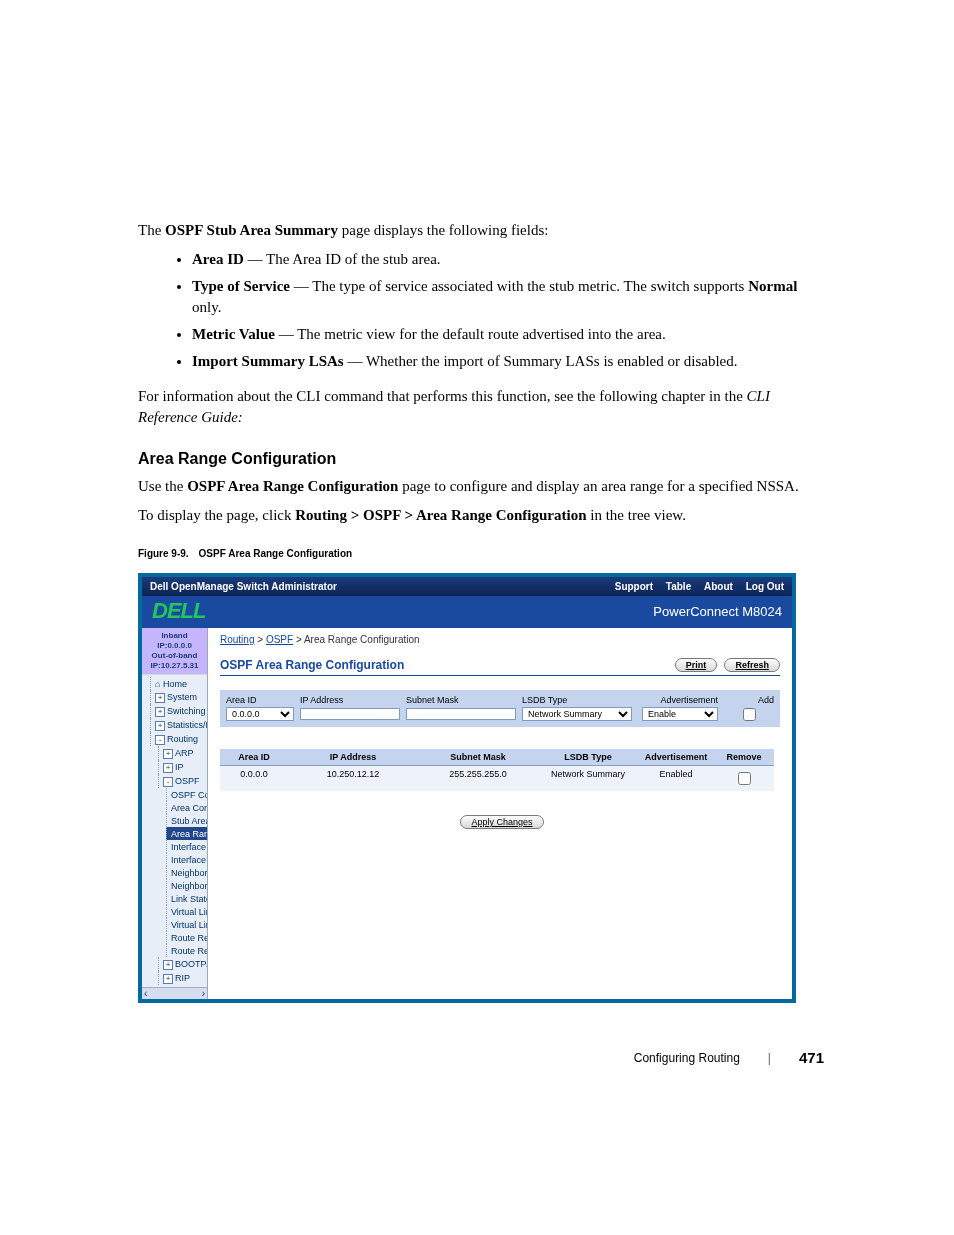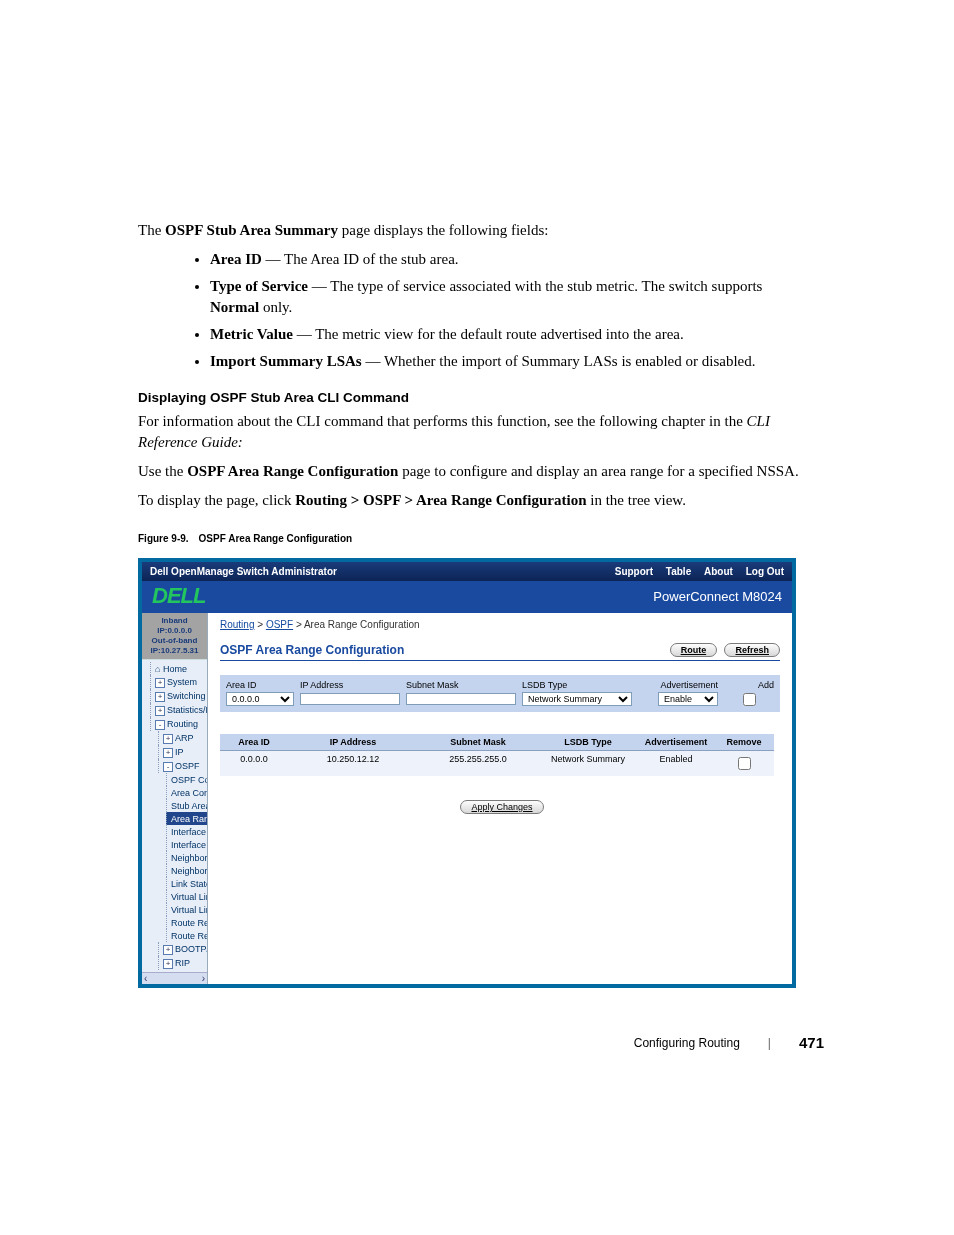--- a/index.html
+++ b/index.html
@@ -10,21 +10,21 @@
     color: #000;
     background: #fff;
     width: 954px;
   }
   .page {
     padding: 220px 130px 60px 138px;
   }
   .body-text { margin: 0 0 8px 0; line-height: 1.4; }
   .bold { font-weight: bold; }
   ul.bullets { margin: 4px 0 14px 0; padding-left: 54px; }
-  ul.bullets li { margin: 6px 18px; line-height: 1.4; }
+  ul.bullets li { margin: 6px 0; line-height: 1.4; }
   .sub-head {
     font-family: Arial, Helvetica, sans-serif;
     font-weight: bold;
     font-size: 13.5px;
     margin: 18px 0 6px 0;
   }
   .italic { font-style: italic; }
   .section-head {
     font-family: Arial, Helvetica, sans-serif;
     font-weight: bold;
@@ -82,21 +82,21 @@
     font-size: 9px;
     padding: 0;
     overflow: hidden;
     position: relative;
   }
   .sb-header {
     text-align: center;
     font-size: 8px;
     color: #1a3b7b;
     padding: 3px 2px;
-    background: #a3a3a3;
+    background: #c4b5fd;
     border-bottom: 1px solid #cdd;
     font-weight: bold;
     line-height: 1.25;
   }
   .tree { padding: 2px 0 2px 4px; }
   .tree .node {
     white-space: nowrap;
     padding: 1.5px 0;
     color: #003366;
     border-left: 1px dotted #8aa0c0;
@@ -214,25 +214,25 @@
   <p class="body-text">
     <span>The </span><span class="bold">OSPF Stub Area Summary</span><span> page displays the following fields:</span>
   </p>
   <ul class="bullets">
     <li><span class="bold">Area ID</span> — <span>The Area ID of the stub area.</span></li>
     <li><span class="bold">Type of Service</span> — <span>The type of service associated with the stub metric. The switch supports </span><span class="bold">Normal</span><span> only.</span></li>
     <li><span class="bold">Metric Value</span> — <span>The metric view for the default route advertised into the area.</span></li>
     <li><span class="bold">Import Summary LSAs</span> — <span>Whether the import of Summary LASs is enabled or disabled.</span></li>
   </ul>
 
-  <div class="sub-head">Displaying OSPF Stub Area CLI Command</div>
   <p class="body-text">
     <span>For information about the CLI command that performs this function, see the following chapter in the </span><span class="italic">CLI Reference Guide:</span>
   </p>
 
+  <div class="section-head">Area Range Configuration</div>
   <p class="body-text">
     <span>Use the </span><span class="bold">OSPF Area Range Configuration</span><span> page to configure and display an area range for a specified NSSA.</span>
   </p>
   <p class="body-text">
     <span>To display the page, click </span><span class="bold">Routing &gt; OSPF &gt; Area Range Configuration</span><span> in the tree view.</span>
   </p>
 
   <div class="fig-caption">Figure 9-9. OSPF Area Range Configuration</div>
 
   <div class="figure">
@@ -286,38 +286,38 @@
         </div>
       </div>
       <div class="main">
         <div class="crumb">
           <a>Routing</a> &gt;
           <a>OSPF</a><span> &gt; Area Range Configuration</span>
         </div>
         <div class="panel-title">
           <span>OSPF Area Range Configuration</span>
           <span>
-            <span class="pill-btn">Route</span>
+            <span class="pill-btn">Print</span>
             <span class="pill-btn">Refresh</span>
           </span>
         </div>
 
         <div class="cfg-grid">
           <div class="hd">Area ID</div>
           <div class="hd">IP Address</div>
           <div class="hd">Subnet Mask</div>
           <div class="hd">LSDB Type</div>
           <div class="hd r">Advertisement</div>
           <div class="hd r">Add</div>
 
           <select><option>0.0.0.0</option></select>
           <input type="text" style="">
           <input type="text" style="">
           <select><option>Network Summary</option></select>
-          <select style="width:60px;justify-self:end"><option>Enable</option></select>
+          <select style="width:76px;justify-self:end"><option>Enable</option></select>
           <input type="checkbox" style="">
         </div>
 
         <div class="data-grid">
           <div class="th">Area ID</div>
           <div class="th">IP Address</div>
           <div class="th">Subnet Mask</div>
           <div class="th">LSDB Type</div>
           <div class="th">Advertisement</div>
           <div class="th">Remove</div>

